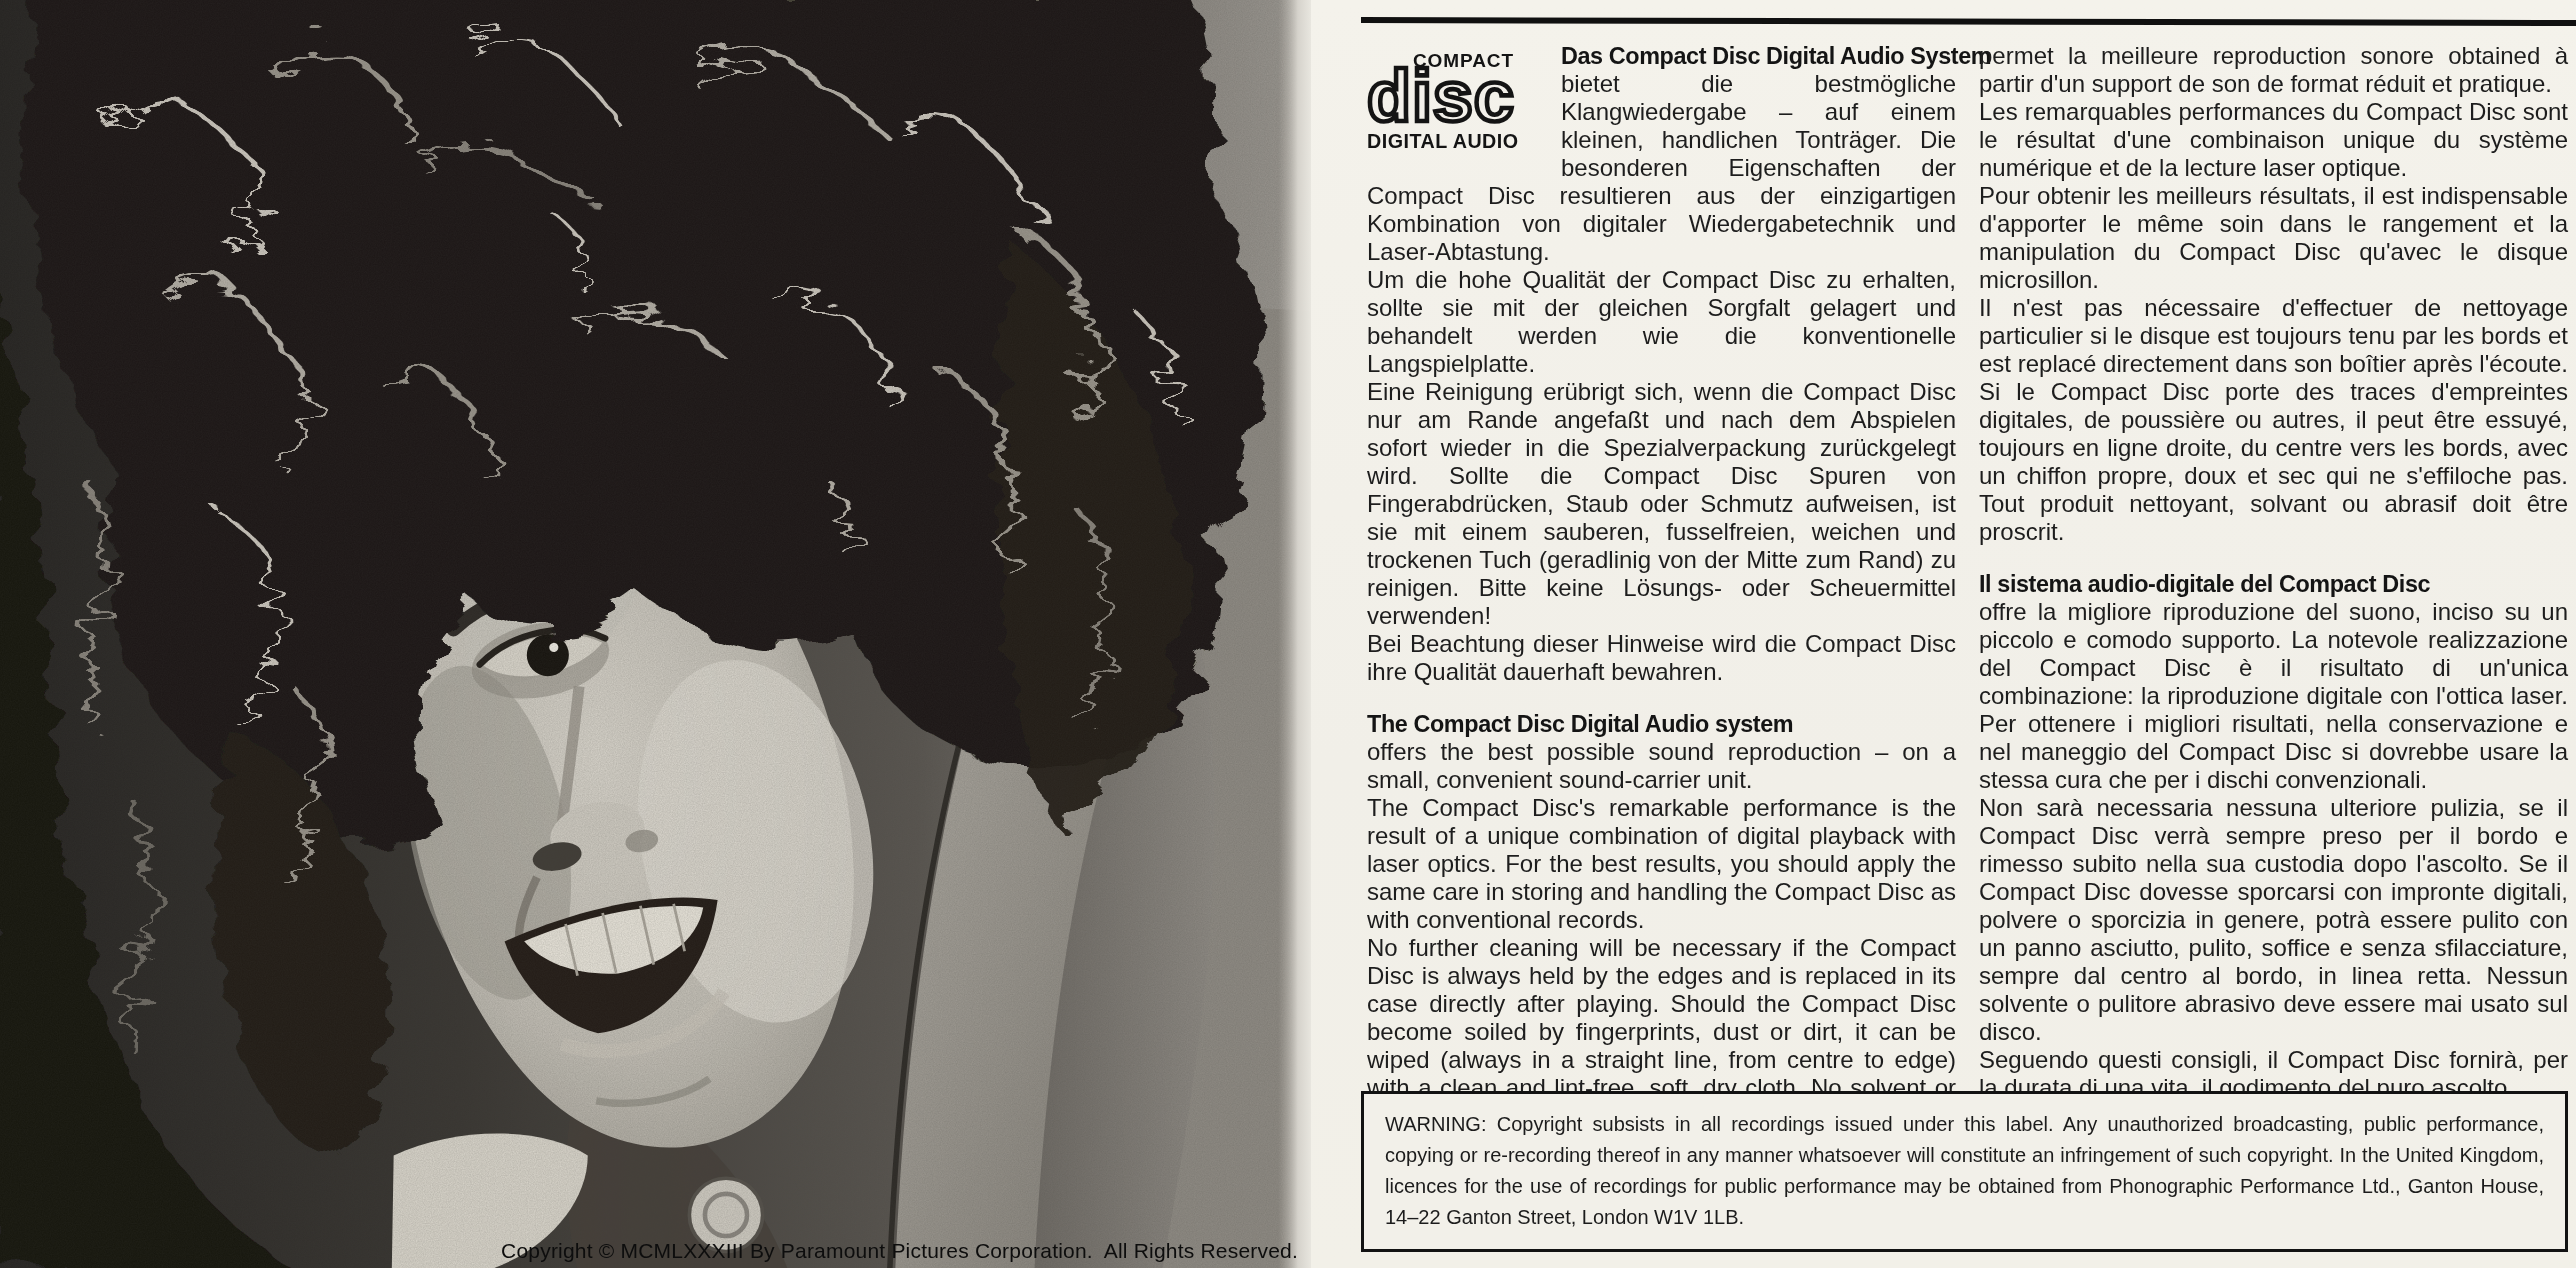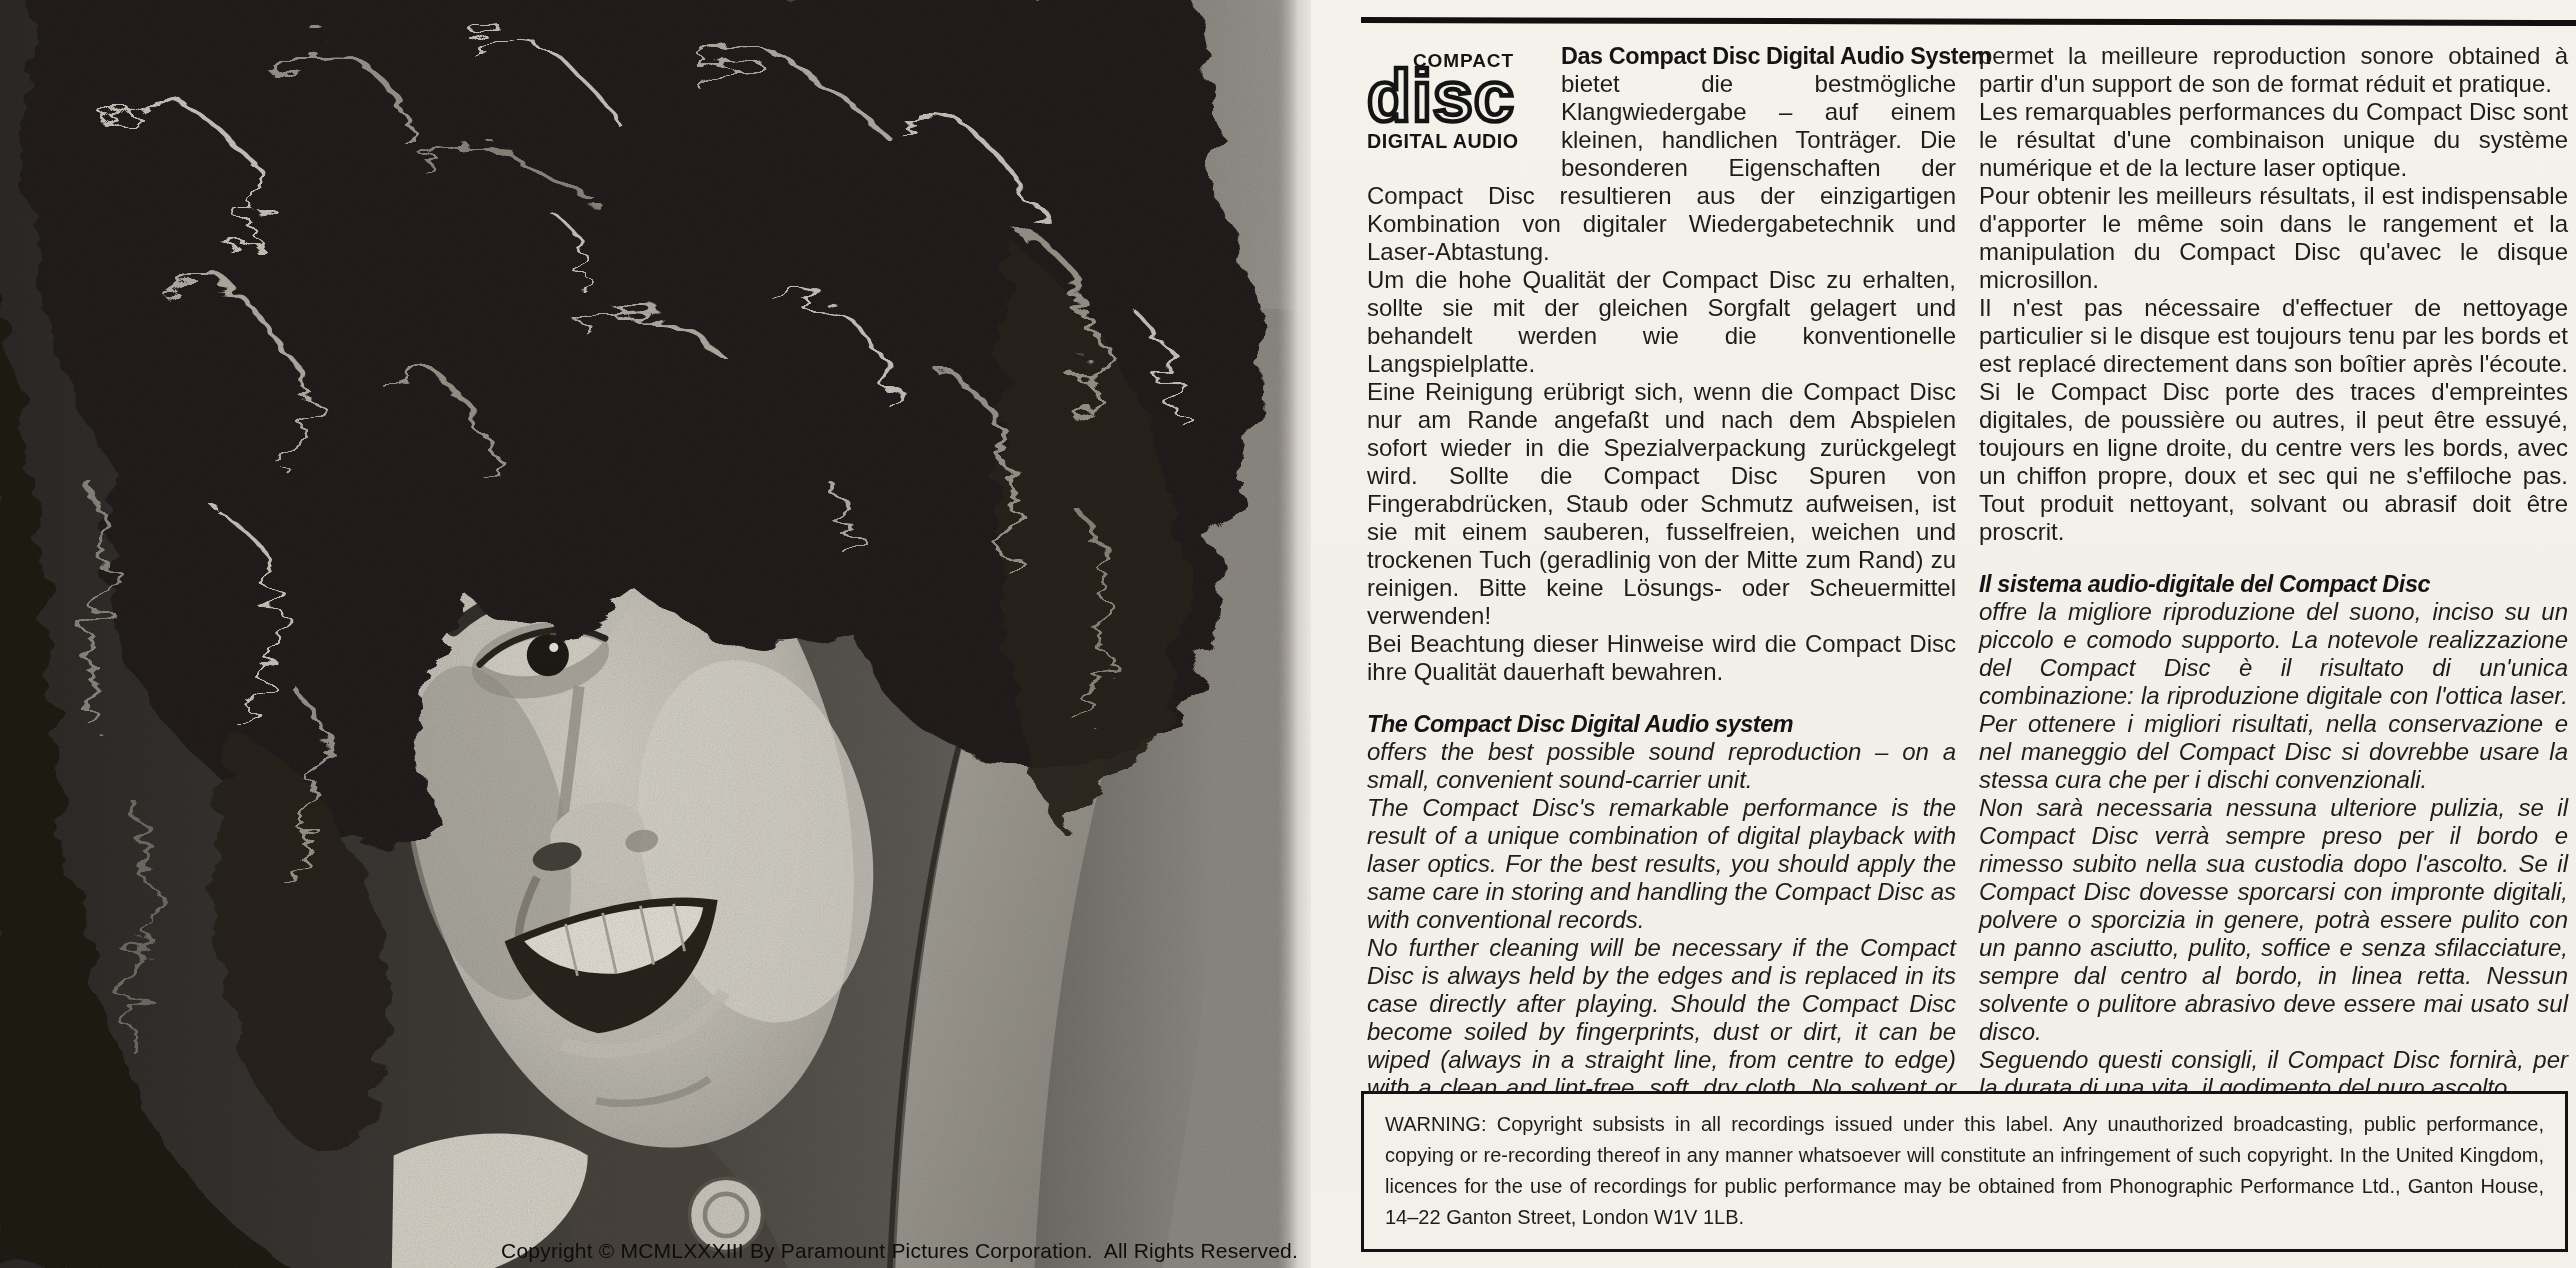--- a/index.html
+++ b/index.html
@@ -15,21 +15,21 @@
   
   .page { position:absolute; left:1311px; top:0; width:1265px; height:1268px;
           background:linear-gradient(180deg,#f4f2eb 0%, #f1efe8 60%, #f2f0e8 100%); }
   .top-rule { position:absolute; left:50px; right:0; top:17.4px; height:5.5px; background:#101010;
               transform:rotate(.14deg); transform-origin:left center; }
   .columns { position:absolute; left:56px; top:42px; width:1201px; display:flex; gap:23px; }
   .col { width:589px; font-size:24px; line-height:28px; color:#1d1d1d; text-align:justify; }
   .sec-heading { margin:0; font-size:23.4px; line-height:28px; font-weight:bold; color:#141414;
                  letter-spacing:-0.4px; white-space:nowrap; }
   .sec-par { margin:0; }
-  section.second { margin-top:24px;font-style:italic; }
+  section.second { margin-top:24px; }
 
   
   .cd-logo { float:left; width:183px; height:108px; margin:4.6px 11px 3.7px 0; color:#141414; }
   .cd-logo-top { font-weight:bold; font-size:19px; letter-spacing:0.9px; margin-left:46px; }
   .cd-logo-main { font-weight:bold; font-size:72px; line-height:51px; margin-top:-3.7px;
                   letter-spacing:0.9px; color:rgba(242,240,233,0.92);
                   -webkit-text-stroke:4.6px #141414; }
   .cd-logo-bottom { font-weight:bold; font-size:19.7px; letter-spacing:0.5px; margin-top:4.6px; }
 
   

